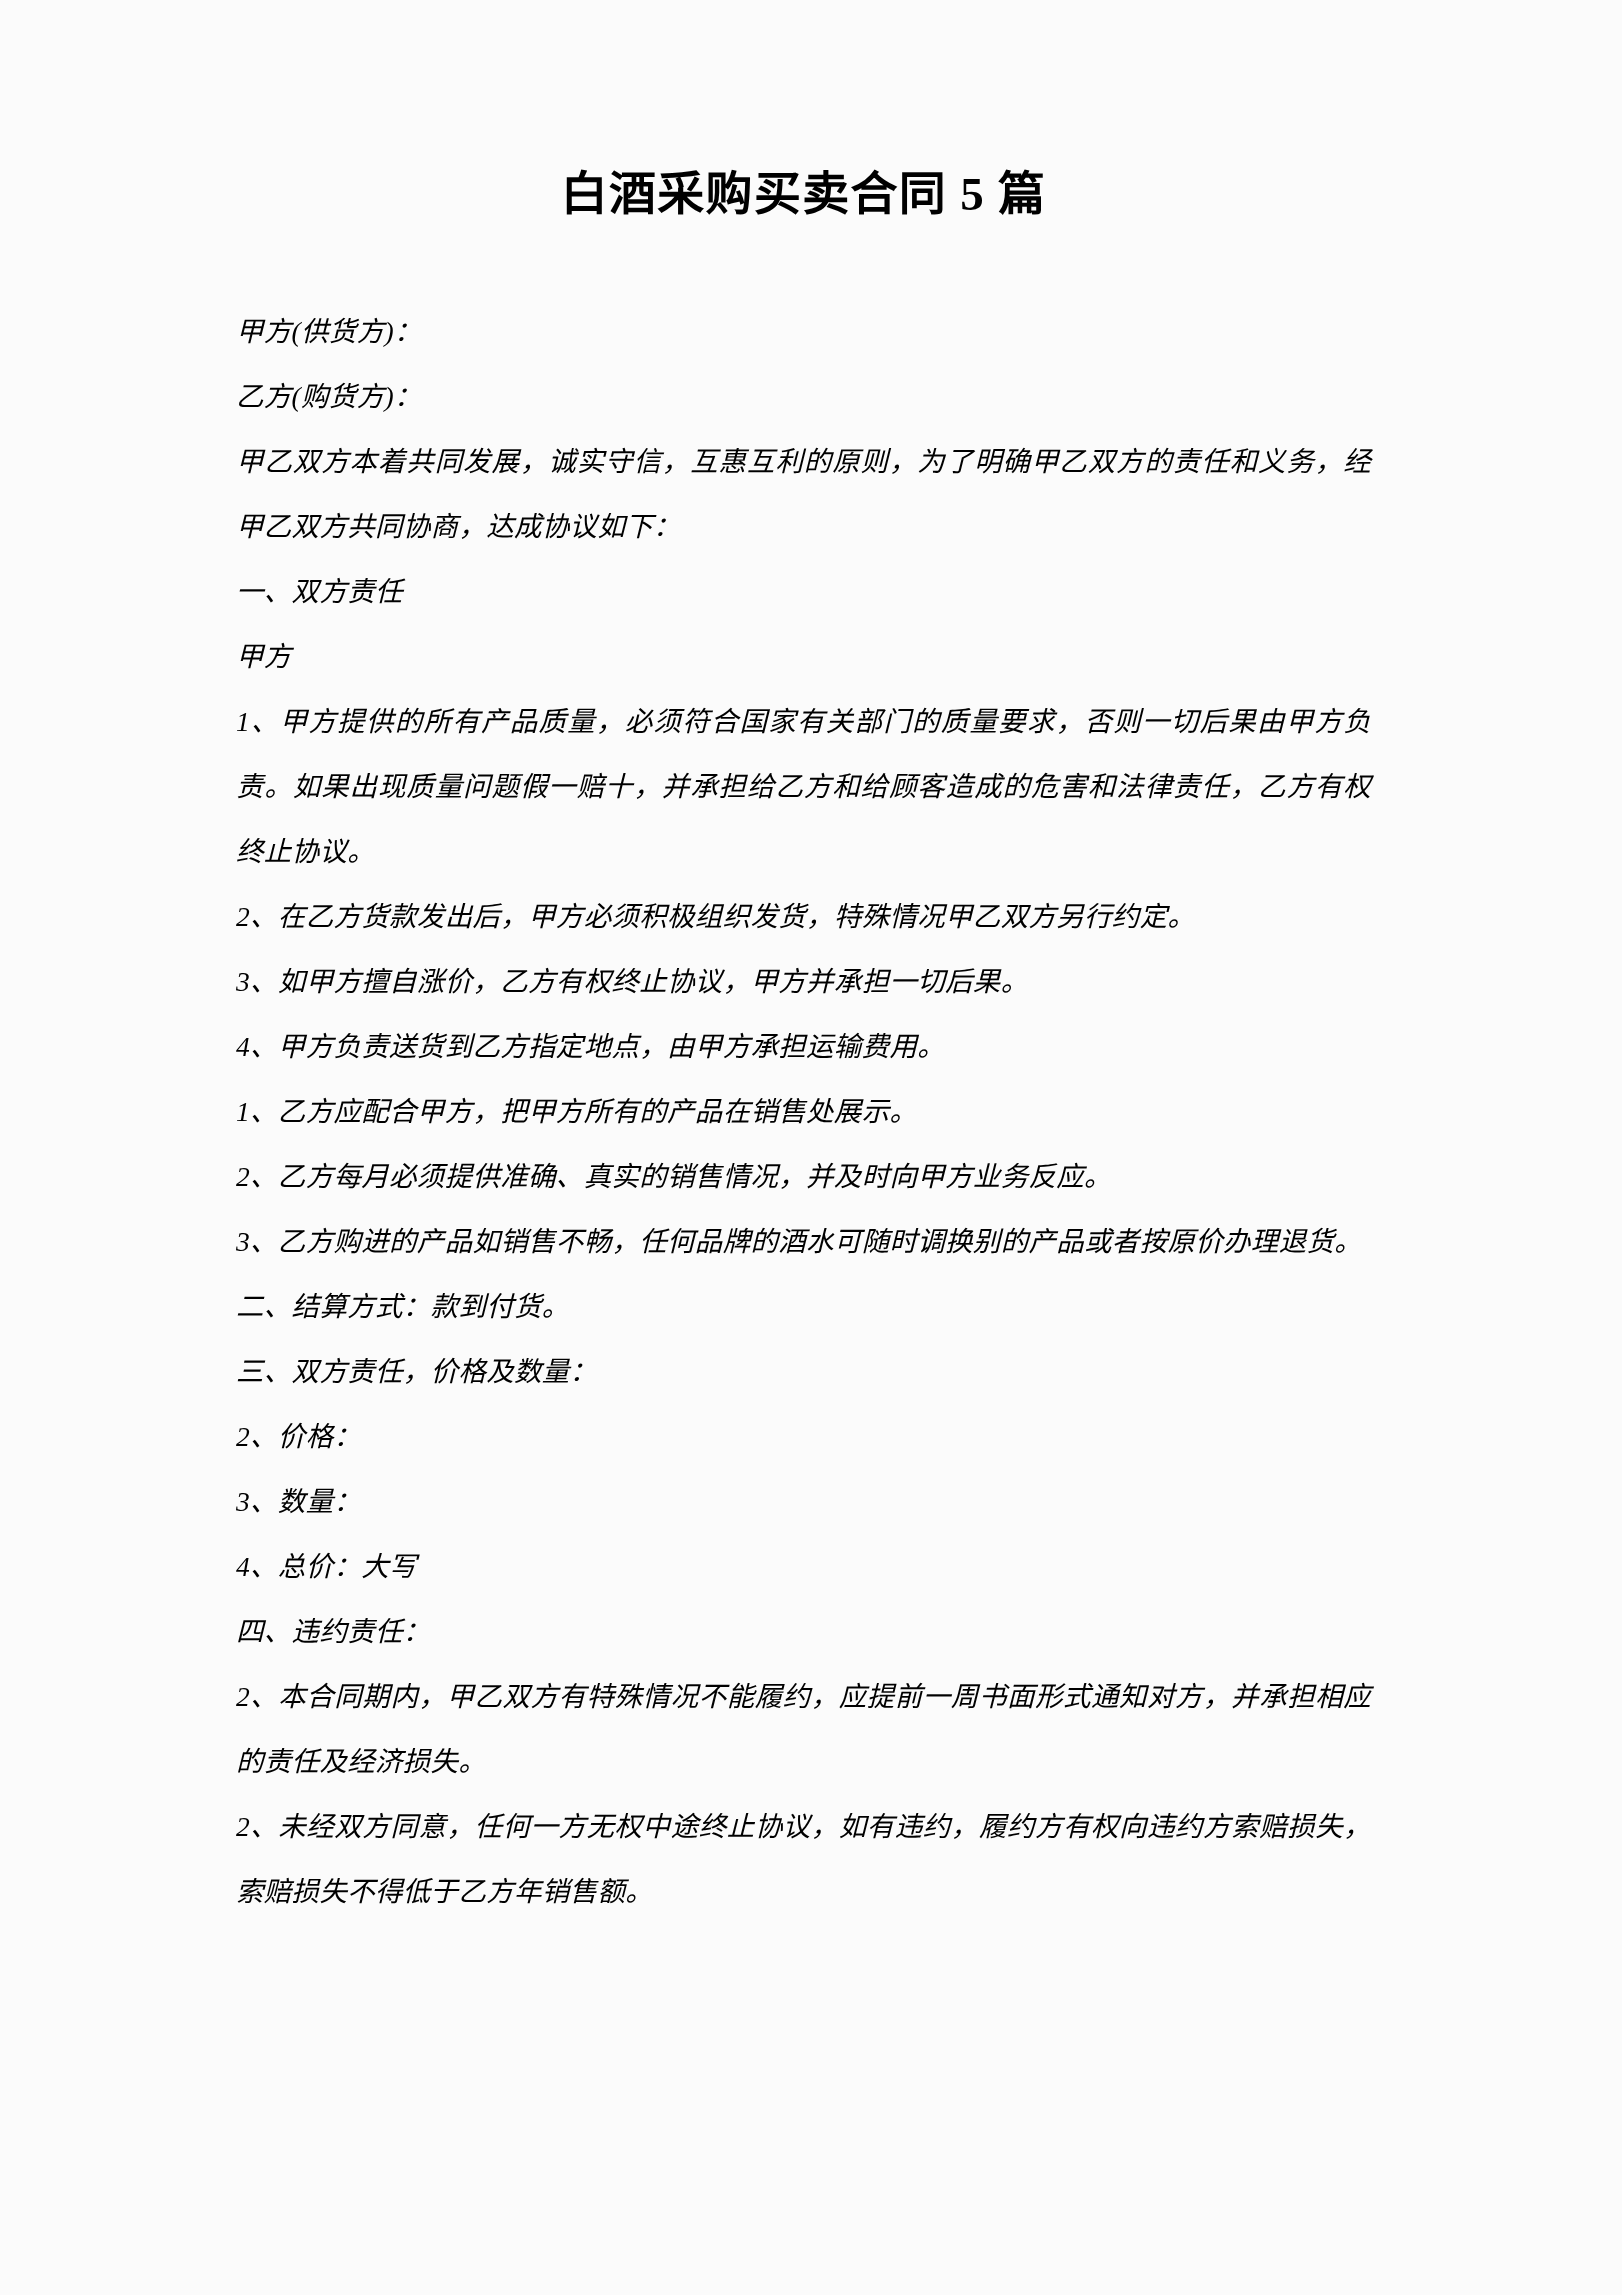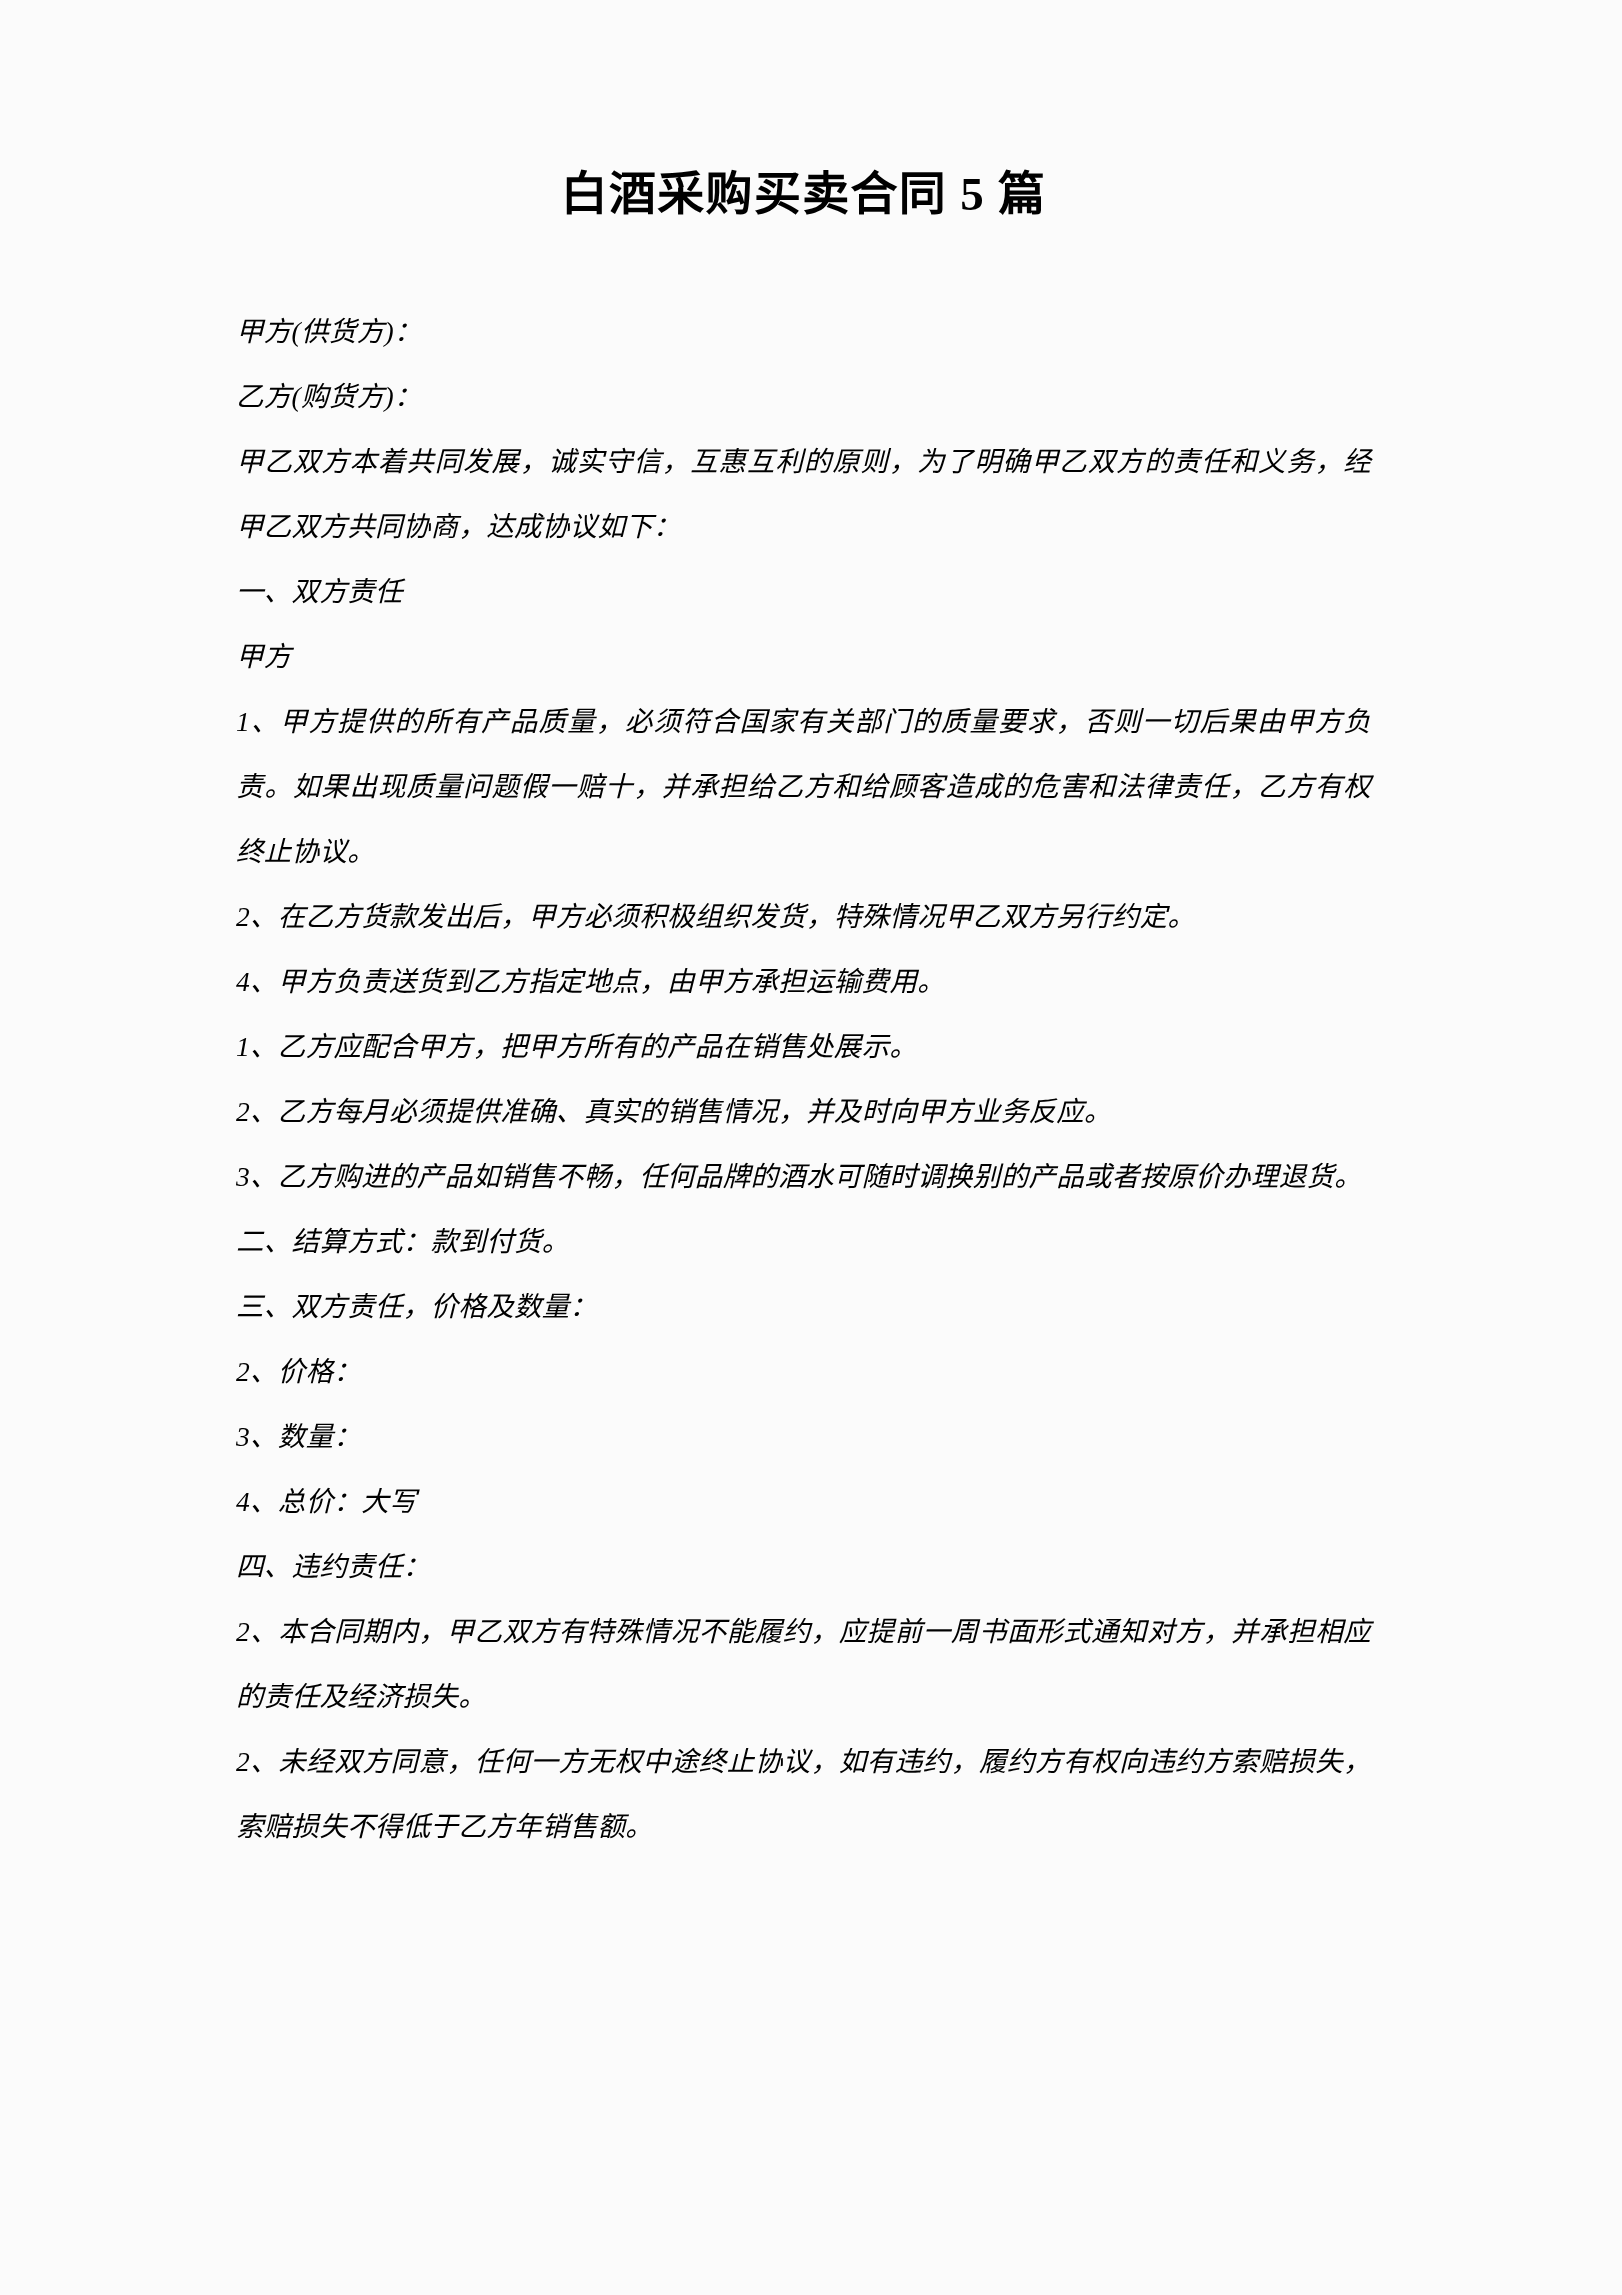--- a/index.html
+++ b/index.html
@@ -99,20 +99,23 @@
         <p class="doc-paragraph">
           <span>甲方</span>
         </p>
         <p class="doc-paragraph">
           <span>1、甲方提供的所有产品质量，必须符合国家有关部门的质量要求，否则一切后果由甲方负责。如果出现质量问题假一赔十，并承担给乙方和给顾客造成的危害和法律责任，乙方有权终止协议。</span>
         </p>
         <p class="doc-paragraph">
           <span>2、在乙方货款发出后，甲方必须积极组织发货，特殊情况甲乙双方另行约定。</span>
         </p>
         <p class="doc-paragraph">
+          <span>3、如甲方擅自涨价，乙方有权终止协议，甲方并承担一切后果。</span>
+        </p>
+        <p class="doc-paragraph">
           <span>4、甲方负责送货到乙方指定地点，由甲方承担运输费用。</span>
         </p>
         <p class="doc-paragraph">
           <span>1、乙方应配合甲方，把甲方所有的产品在销售处展示。</span>
         </p>
         <p class="doc-paragraph">
           <span>2、乙方每月必须提供准确、真实的销售情况，并及时向甲方业务反应。</span>
         </p>
         <p class="doc-paragraph">
           <span>3、乙方购进的产品如销售不畅，任何品牌的酒水可随时调换别的产品或者按原价办理退货。</span>

